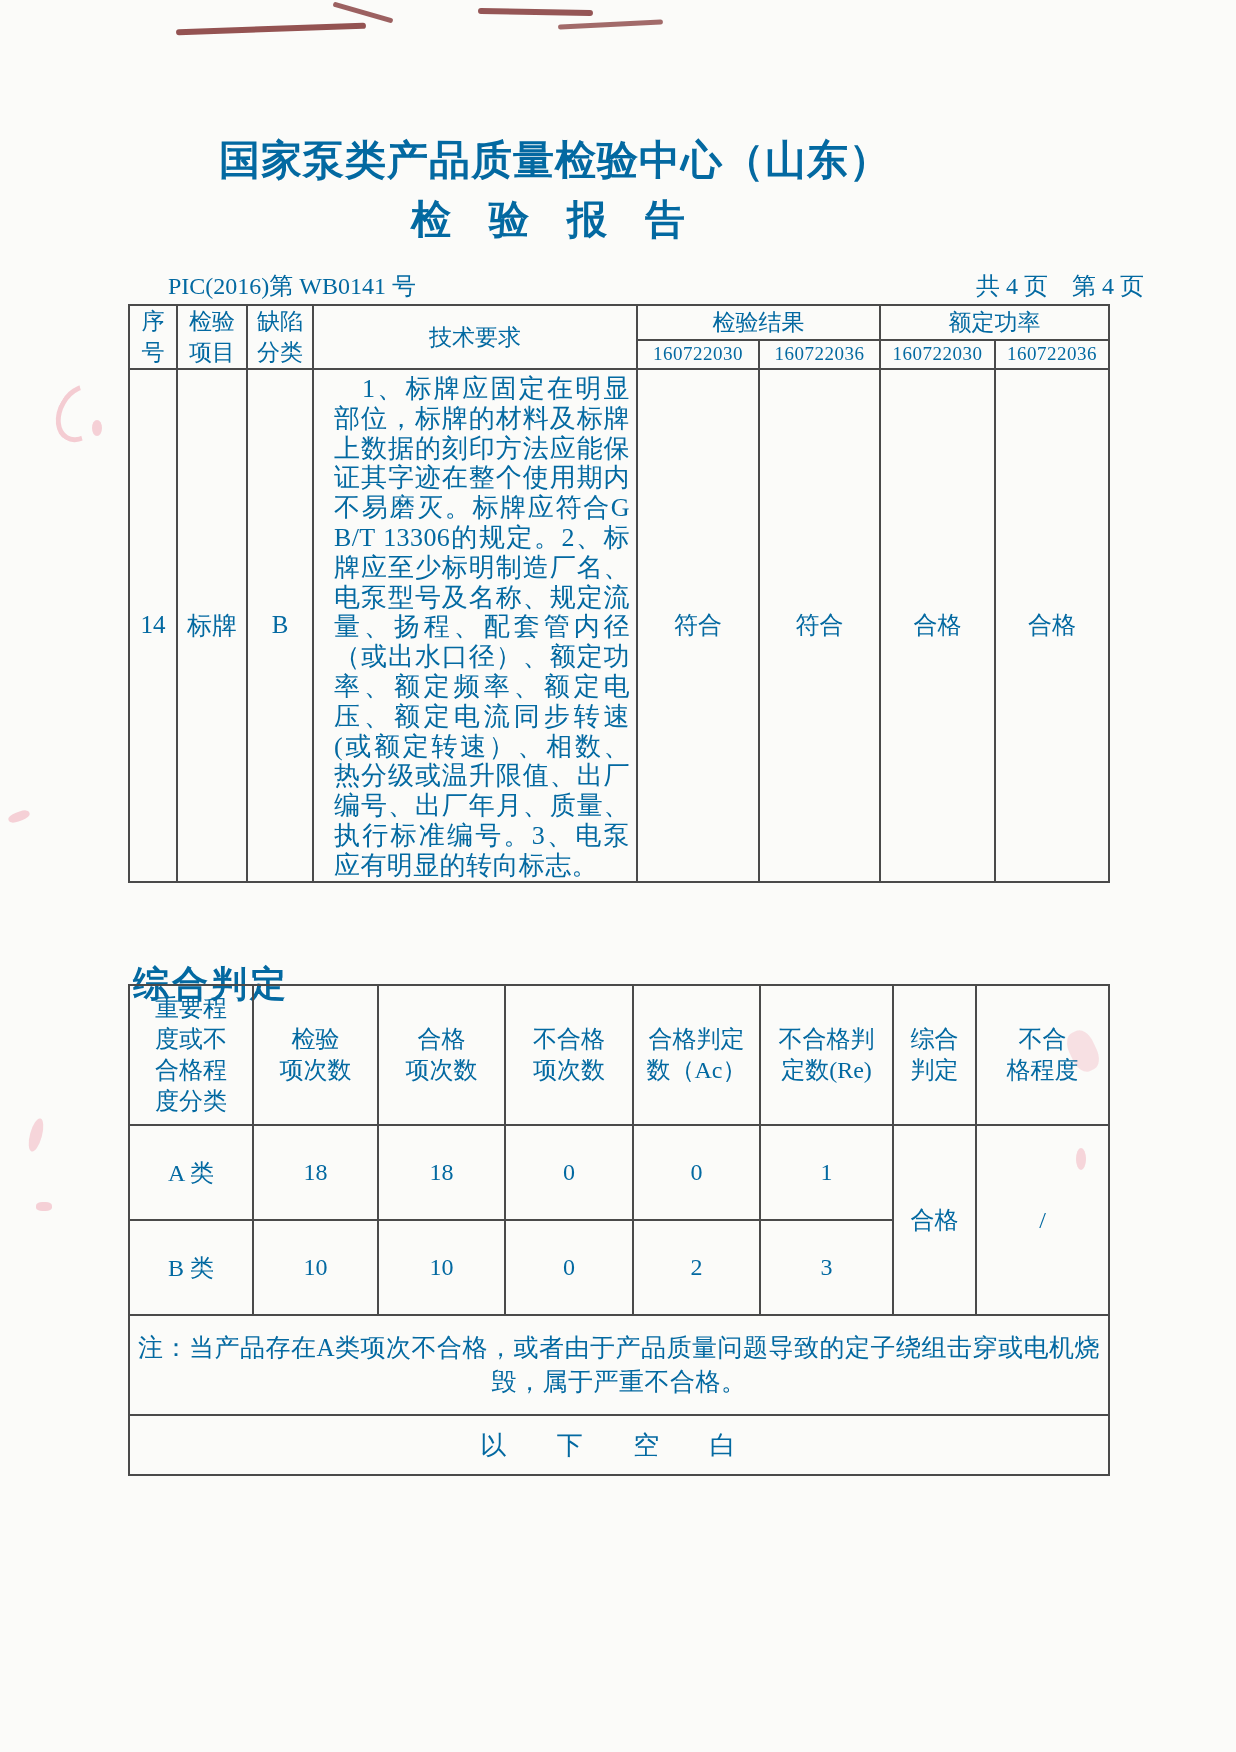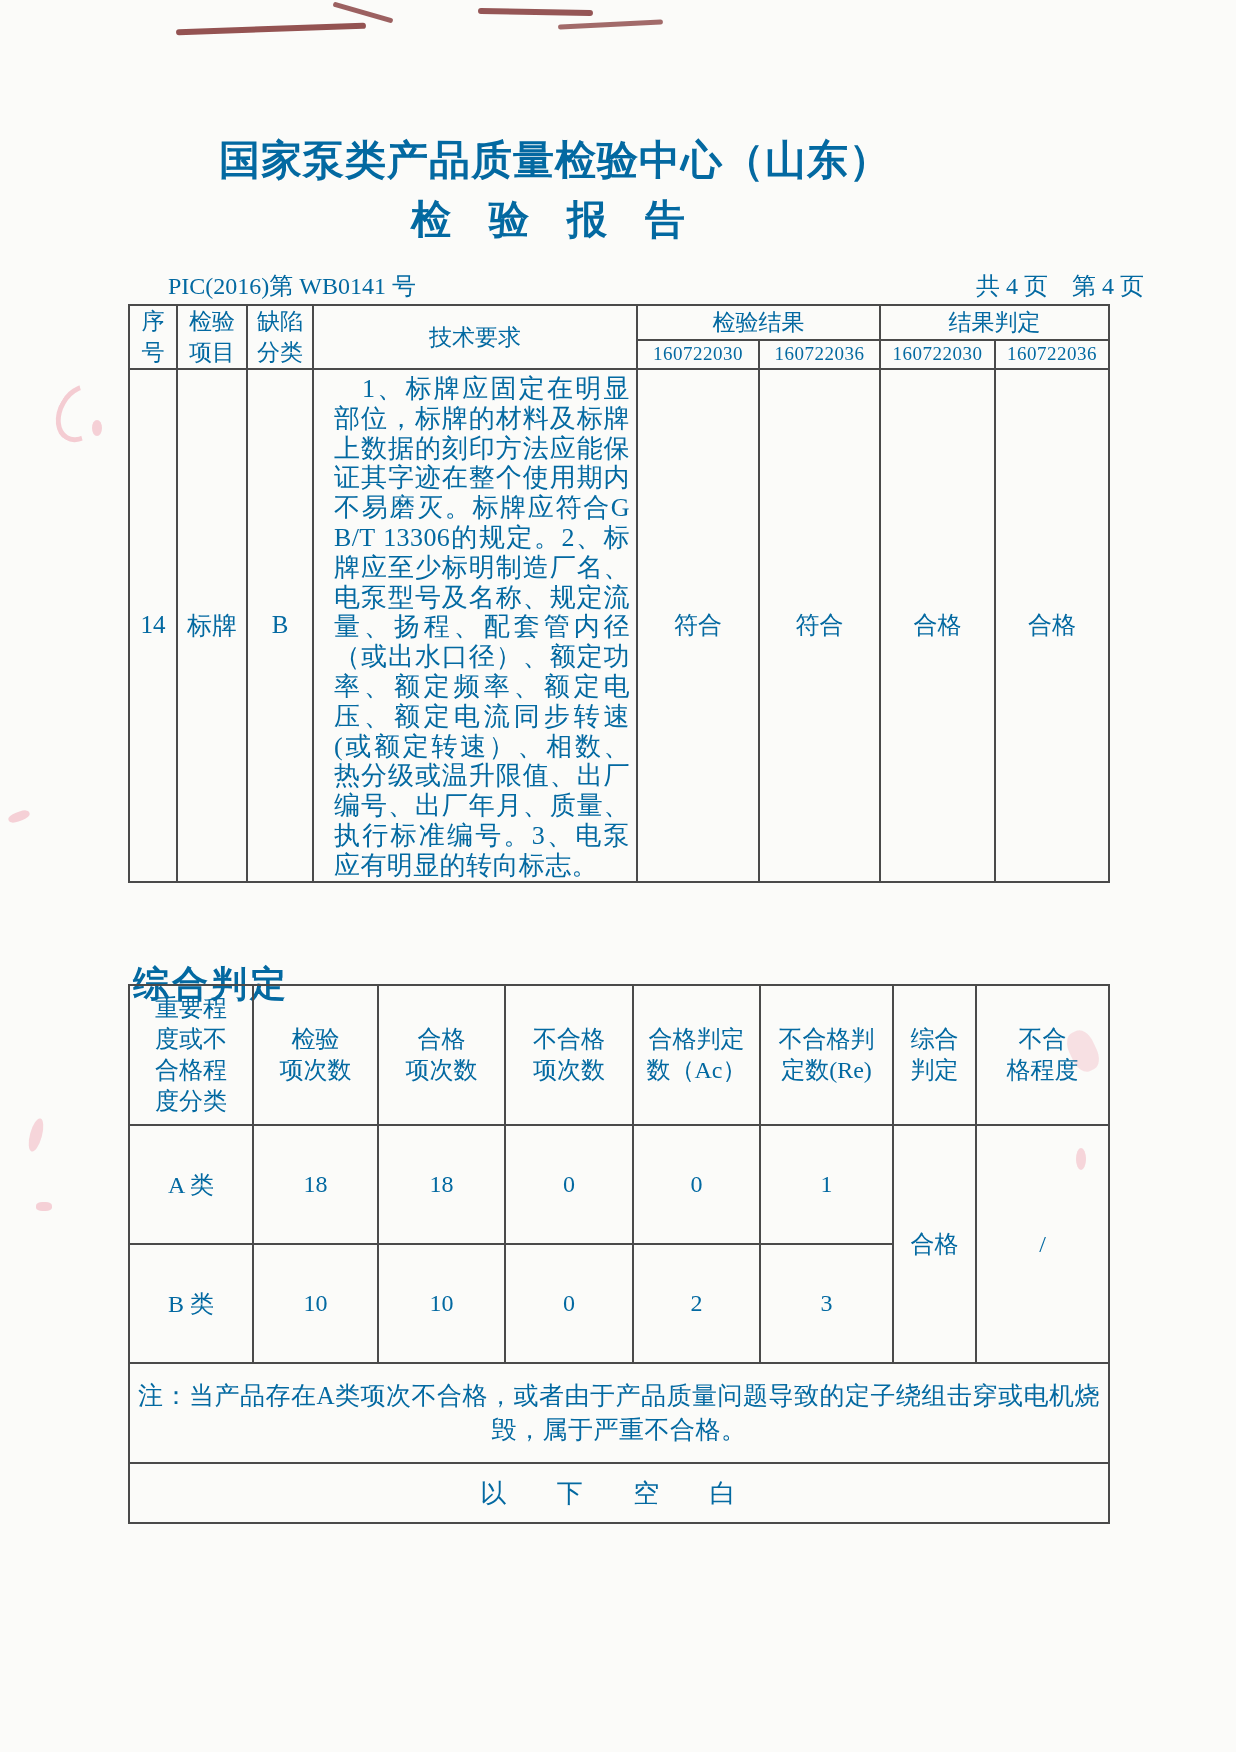--- a/index.html
+++ b/index.html
@@ -89,21 +89,21 @@
     position: absolute;
     top: 960px;
     left: 133px;
     font-size: 36px;
     font-weight: 600;
     letter-spacing: 3px;
   }
   table.summary { top: 974px; margin-top: 10px; }
   tr.shead { height: 140px; }
   tr.shead th { font-size: 24px; line-height: 31px; }
-  tr.srow { height: 119px; }
+  tr.srow { height: 95px; }
   tr.srow td { font-size: 24px; }
   tr.noterow { height: 100px; }
   td.note {
     font-size: 25px;
     line-height: 34px;
     text-align: center;
     padding: 4px 10px;
     letter-spacing: 0.5px;
   }
   tr.blankrow { height: 60px; }
@@ -165,21 +165,21 @@
     <tbody>
         <tr class="gh">
       <th rowspan="2" class="pre">序
 号</th>
       <th rowspan="2" class="pre">检验
 项目</th>
       <th rowspan="2" class="pre">缺陷
 分类</th>
       <th rowspan="2">技术要求</th>
       <th colspan="2">检验结果</th>
-      <th colspan="2">结果判定</th>
+      <th colspan="2">额定功率</th>
     </tr>
     <tr class="nums">
       <th>160722030</th>
       <th>160722036</th>
       <th>160722030</th>
       <th>160722036</th>
     </tr>
     <tr class="mainrow">
       <td class="seq">14</td>
       <td class="item">标牌</td>

